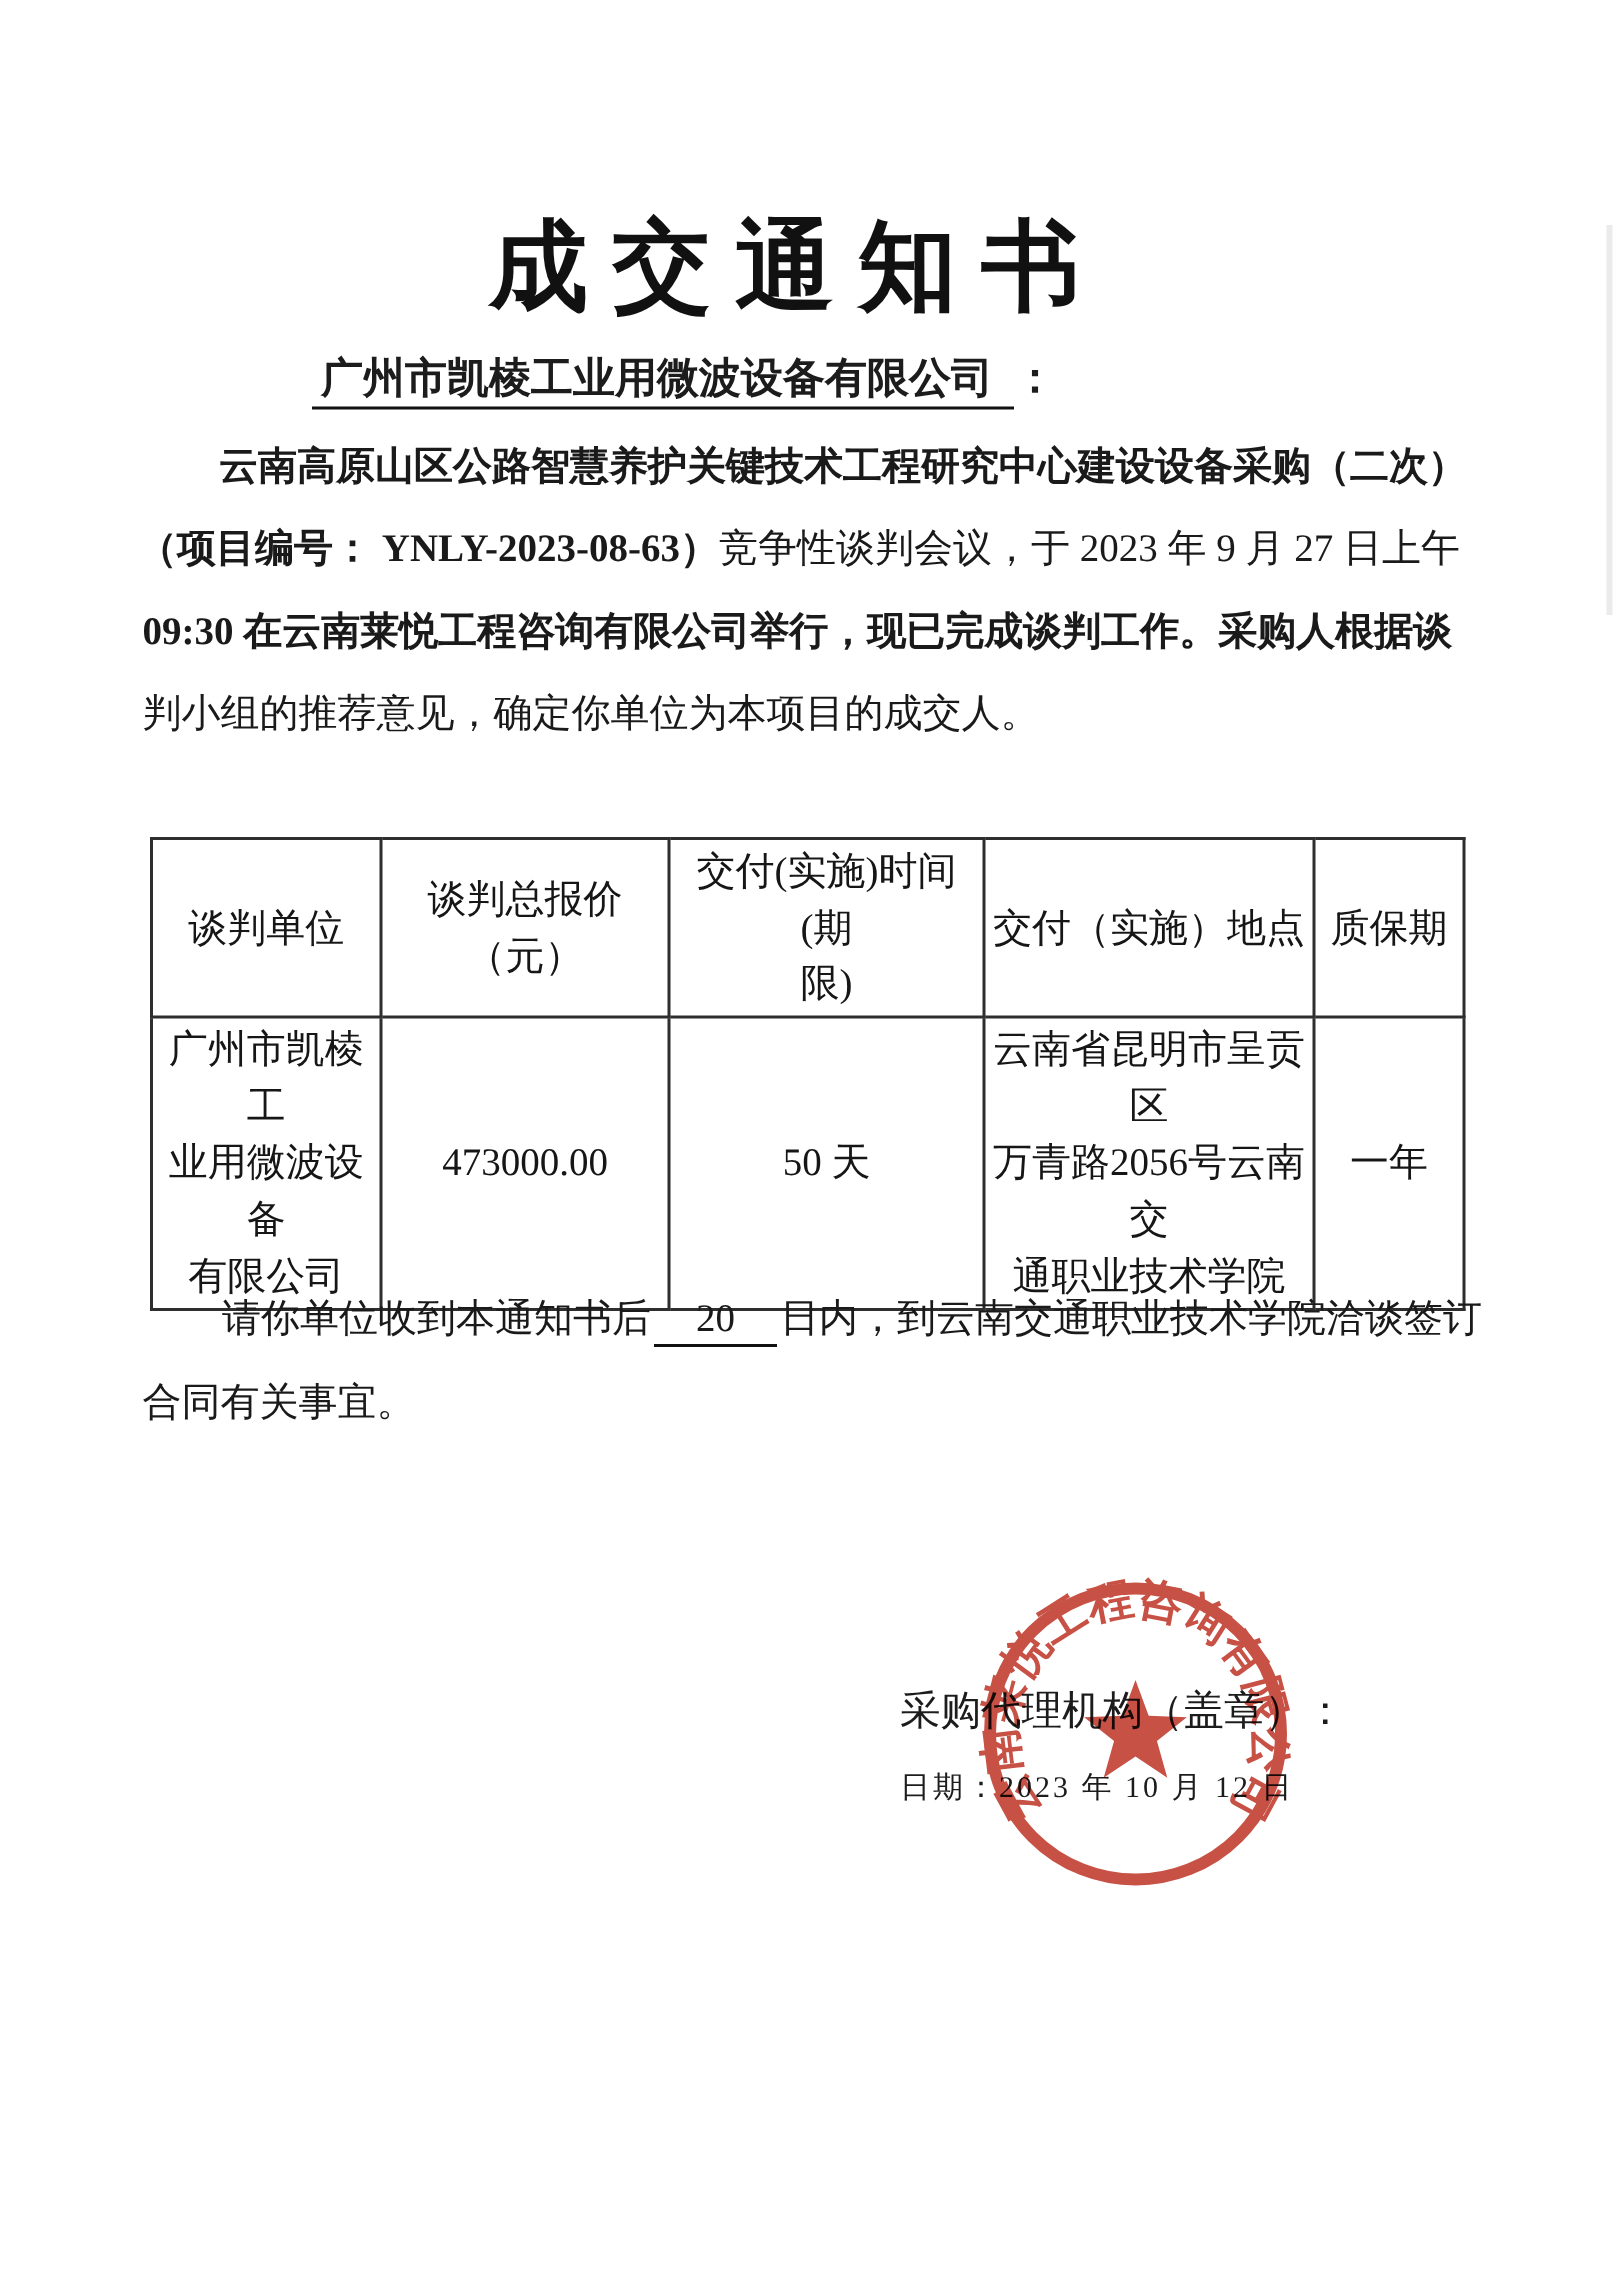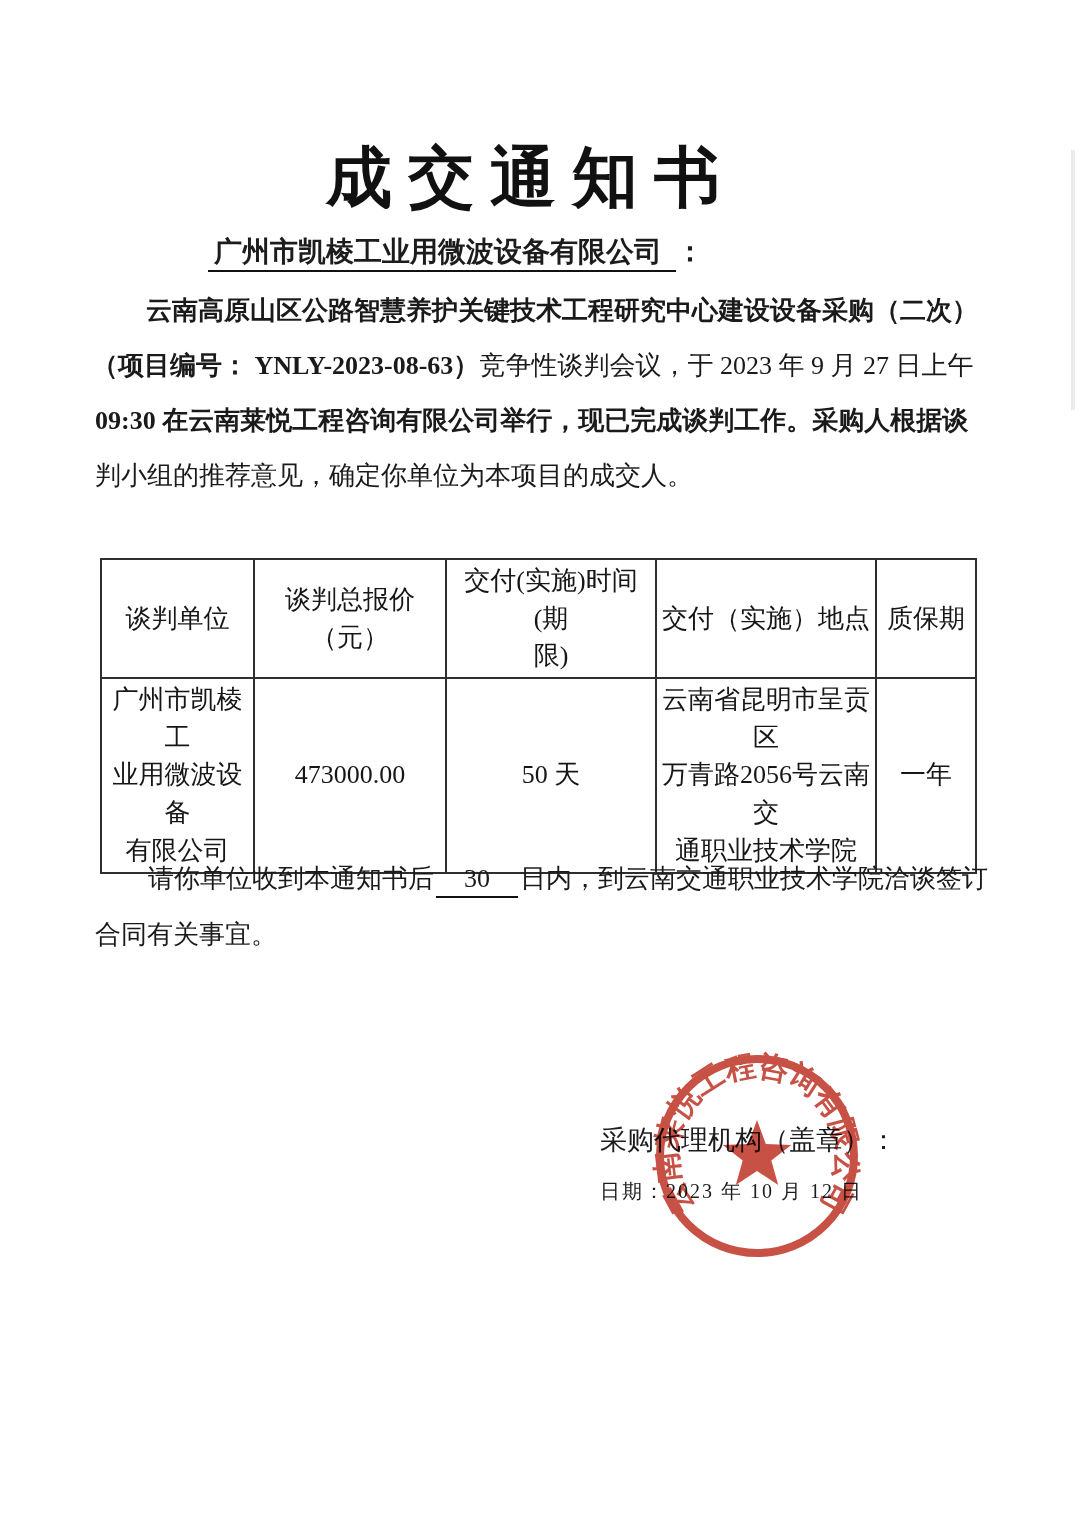--- a/index.html
+++ b/index.html
@@ -127,21 +127,21 @@
     <td>50 天</td>
     <td>云南省昆明市呈贡区
 万青路2056号云南交
 通职业技术学院</td>
     <td>一年</td>
   </tr>
 </tbody>
   </table>
 
 <div class="abs body-line notice1">
-  <span>请你单位收到本通知书后</span><span class="blank">30</span><span>日内，到云南交通职业技术学院洽谈签订</span>
+  <span>请你单位收到本通知书后</span><span class="blank">20</span><span>日内，到云南交通职业技术学院洽谈签订</span>
 </div>
 <div class="abs body-line notice2">合同有关事宜。</div>
 
 <div class="abs sig-agency">采购代理机构（盖章）：</div>
 <div class="abs sig-date">日期：2023 年 10 月 12 日</div>
 
 <svg class="seal" viewBox="-115 -115 230 230">
   <circle r="97" fill="none" stroke-width="8" stroke="#c0392b"></circle>
   <path id="sealArc" d="M -56.6 56.6 A 80 80 0 1 1 56.6 56.6" fill="none"></path>
   <text font-size="30" fill="#c0392b">

